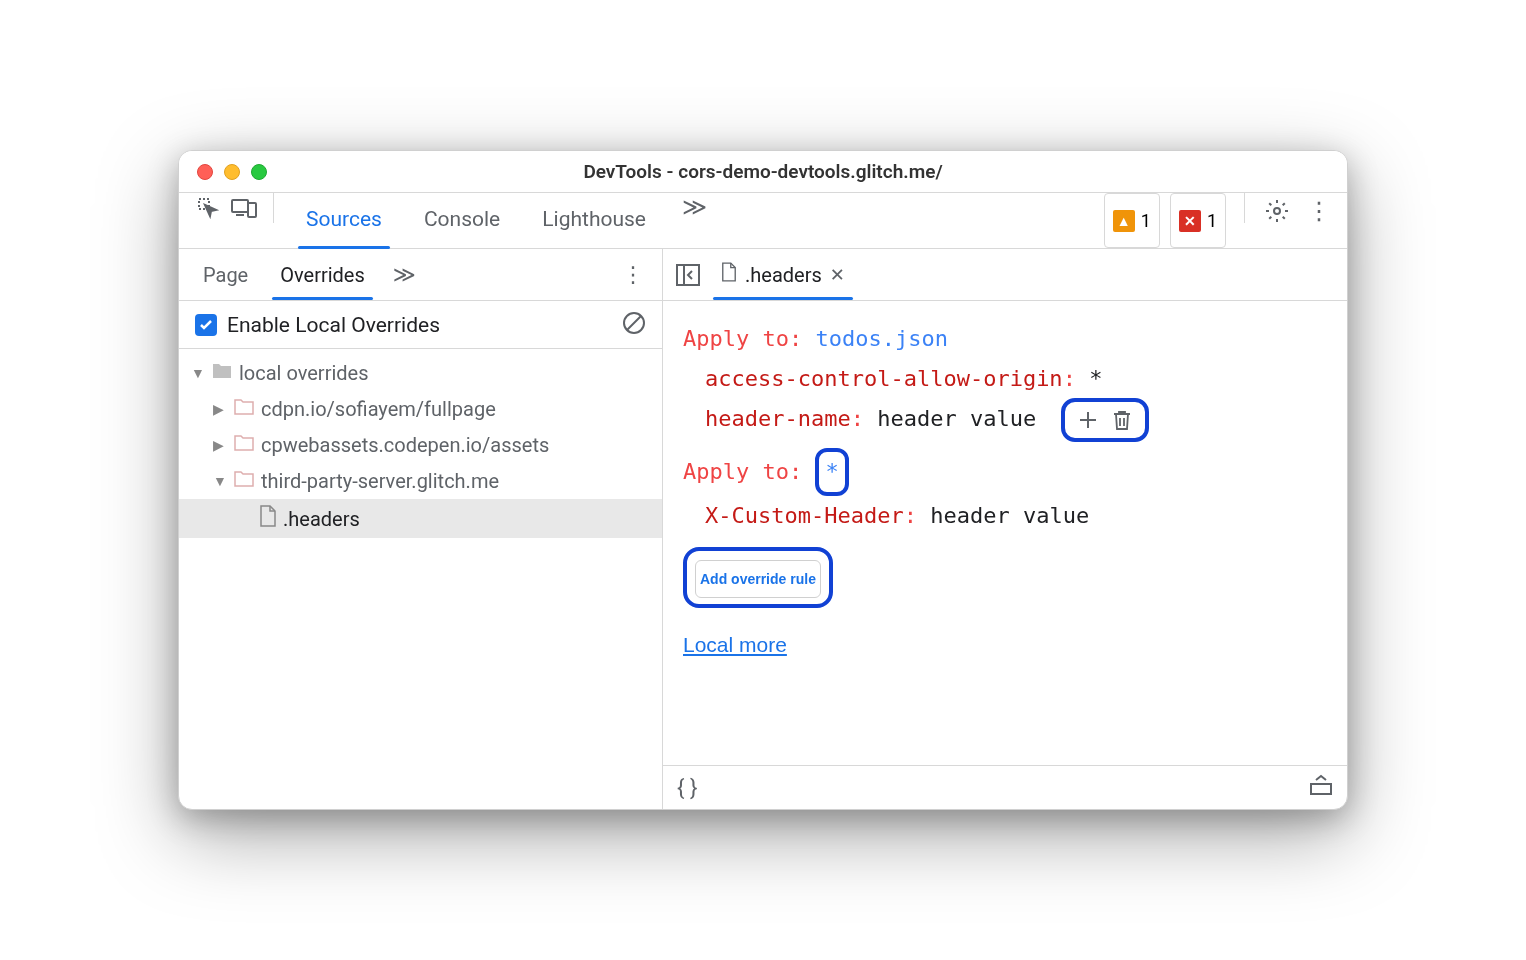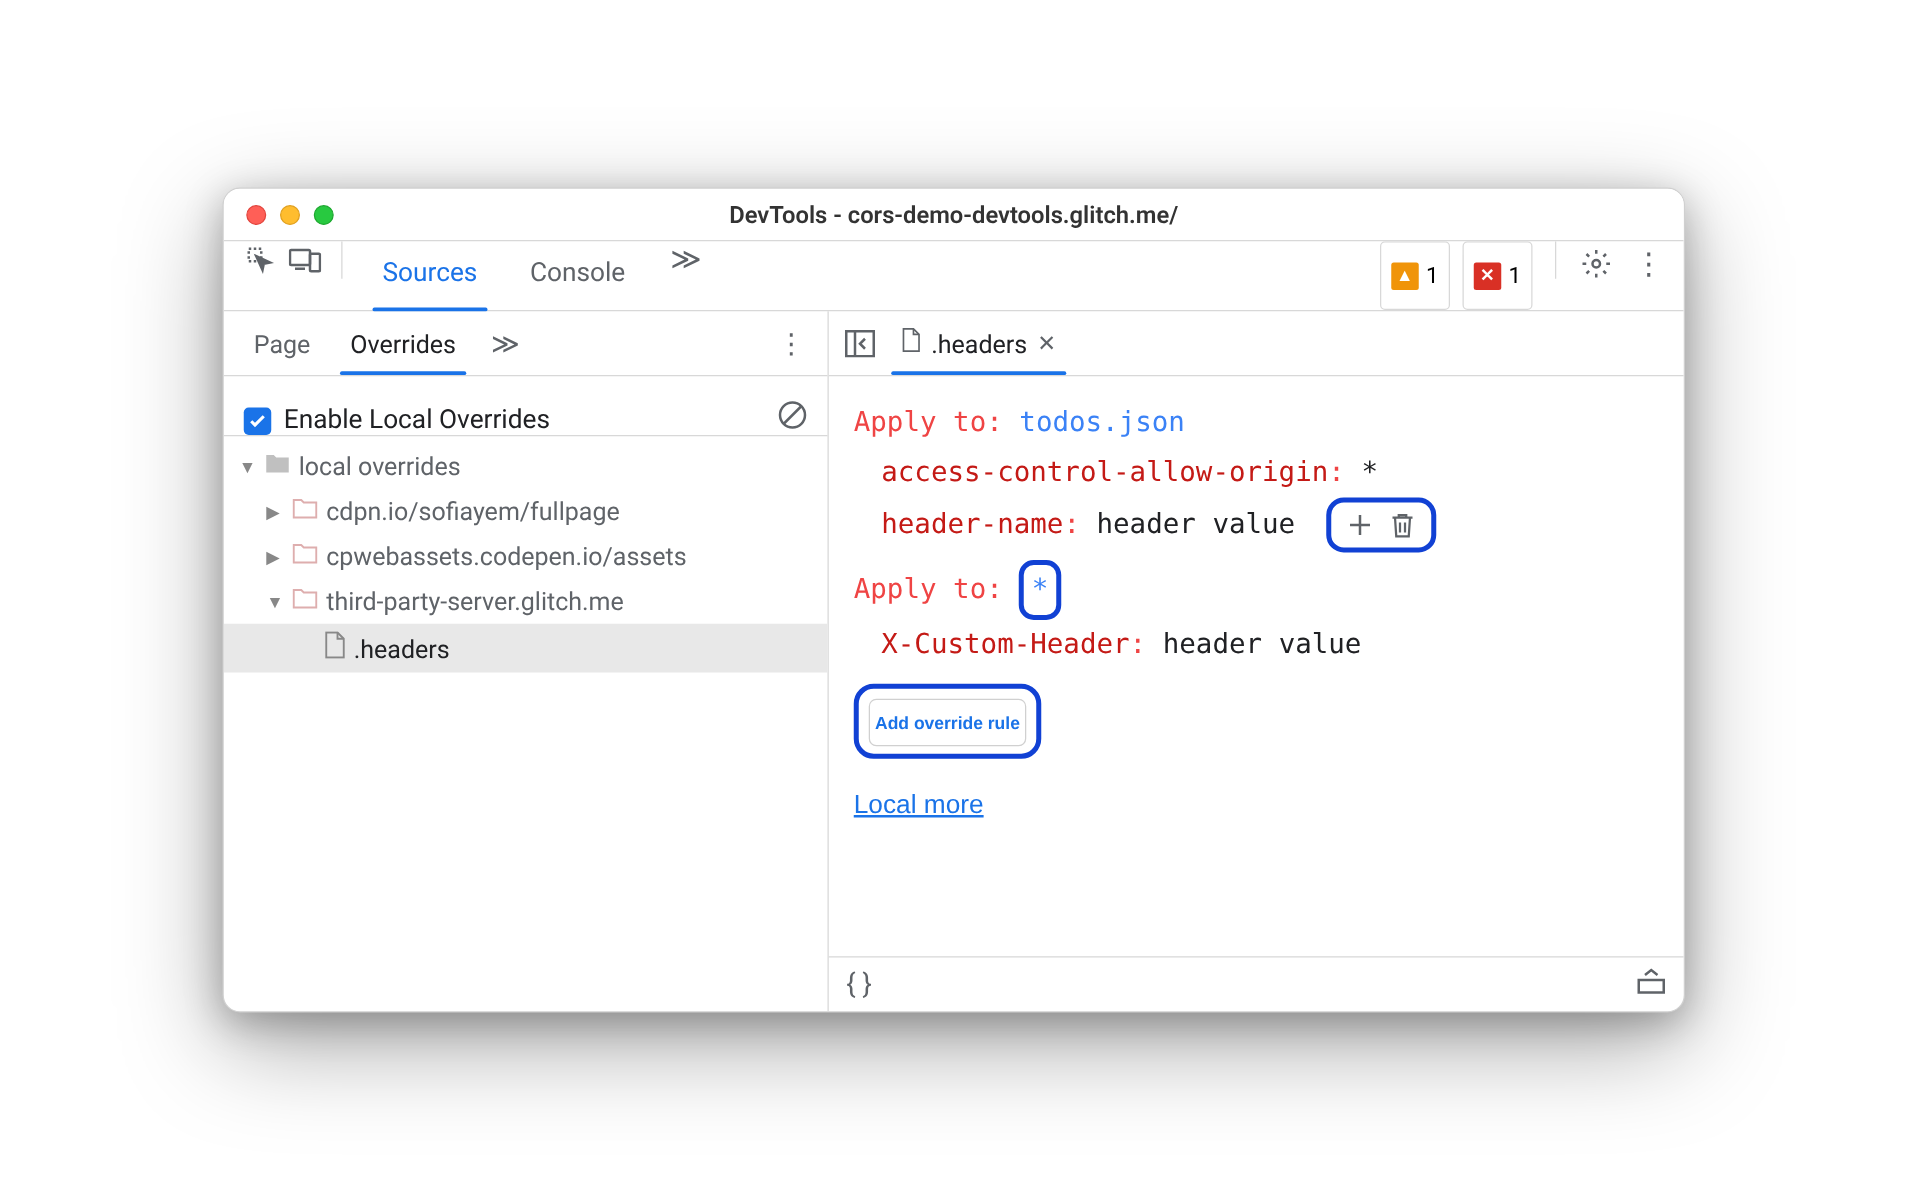--- a/index.html
+++ b/index.html
@@ -75,21 +75,21 @@
     }
     .sb-tab { padding: 12px 14px; font-size: 20px; color: #5f6368; cursor: pointer; position: relative; }
     .sb-tab.active { color: #202124; font-weight: 400; }
     .sb-tab.active::after { content: ''; position: absolute; left: 6px; right: 6px; bottom: -1px; height: 3px; background: #1a73e8; border-radius: 2px; }
     .sb-more { font-size: 22px; color: #5f6368; padding: 0 10px; cursor: pointer; }
     .sb-kebab { margin-left: auto; font-size: 22px; color: #5f6368; cursor: pointer; padding: 0 8px; }
 
     .enable-row {
       height: 48px;
       display: flex;
-      align-items: flex-end;
+      align-items: center;
       padding: 0 16px;
       border-bottom: 1px solid #d8d8d8;
       gap: 10px;
     }
     .checkbox { width: 22px; height: 22px; border-radius: 4px; background: #1a73e8; display: flex; align-items: center; justify-content: center; cursor: pointer; }
     .checkbox svg { color: #fff; }
     .enable-label { font-size: 21px; color: #202124; }
     .clear-icon { margin-left: auto; cursor: pointer; color: #5f6368; }
 
     .tree { flex: 1; overflow-y: auto; font-size: 20px; color: #5f6368; padding-top: 6px; }
@@ -155,20 +155,21 @@
     <div class="tb-icon">
       <svg width="26" height="22" viewBox="0 0 26 22" fill="none" stroke="currentColor" stroke-width="2">
           <rect x="1" y="3" width="16" height="12" rx="1"></rect>
           <line x1="5" y1="18" x2="13" y2="18"></line>
           <rect x="17" y="6" width="8" height="14" rx="1"></rect>
         </svg>
     </div>
     <div class="divider"></div>
     <div class="tab active">Sources</div>
     <div class="tab">Console</div>
+    <div class="tab">Lighthouse</div>
     <div class="more-icon">≫</div>
     <div class="spacer"></div>
     <div class="badge">
       <div class="badge-icon warn">▲</div>
       <span>1</span>
     </div>
     <div class="badge">
       <div class="badge-icon err">✕</div>
       <span>1</span>
     </div>

